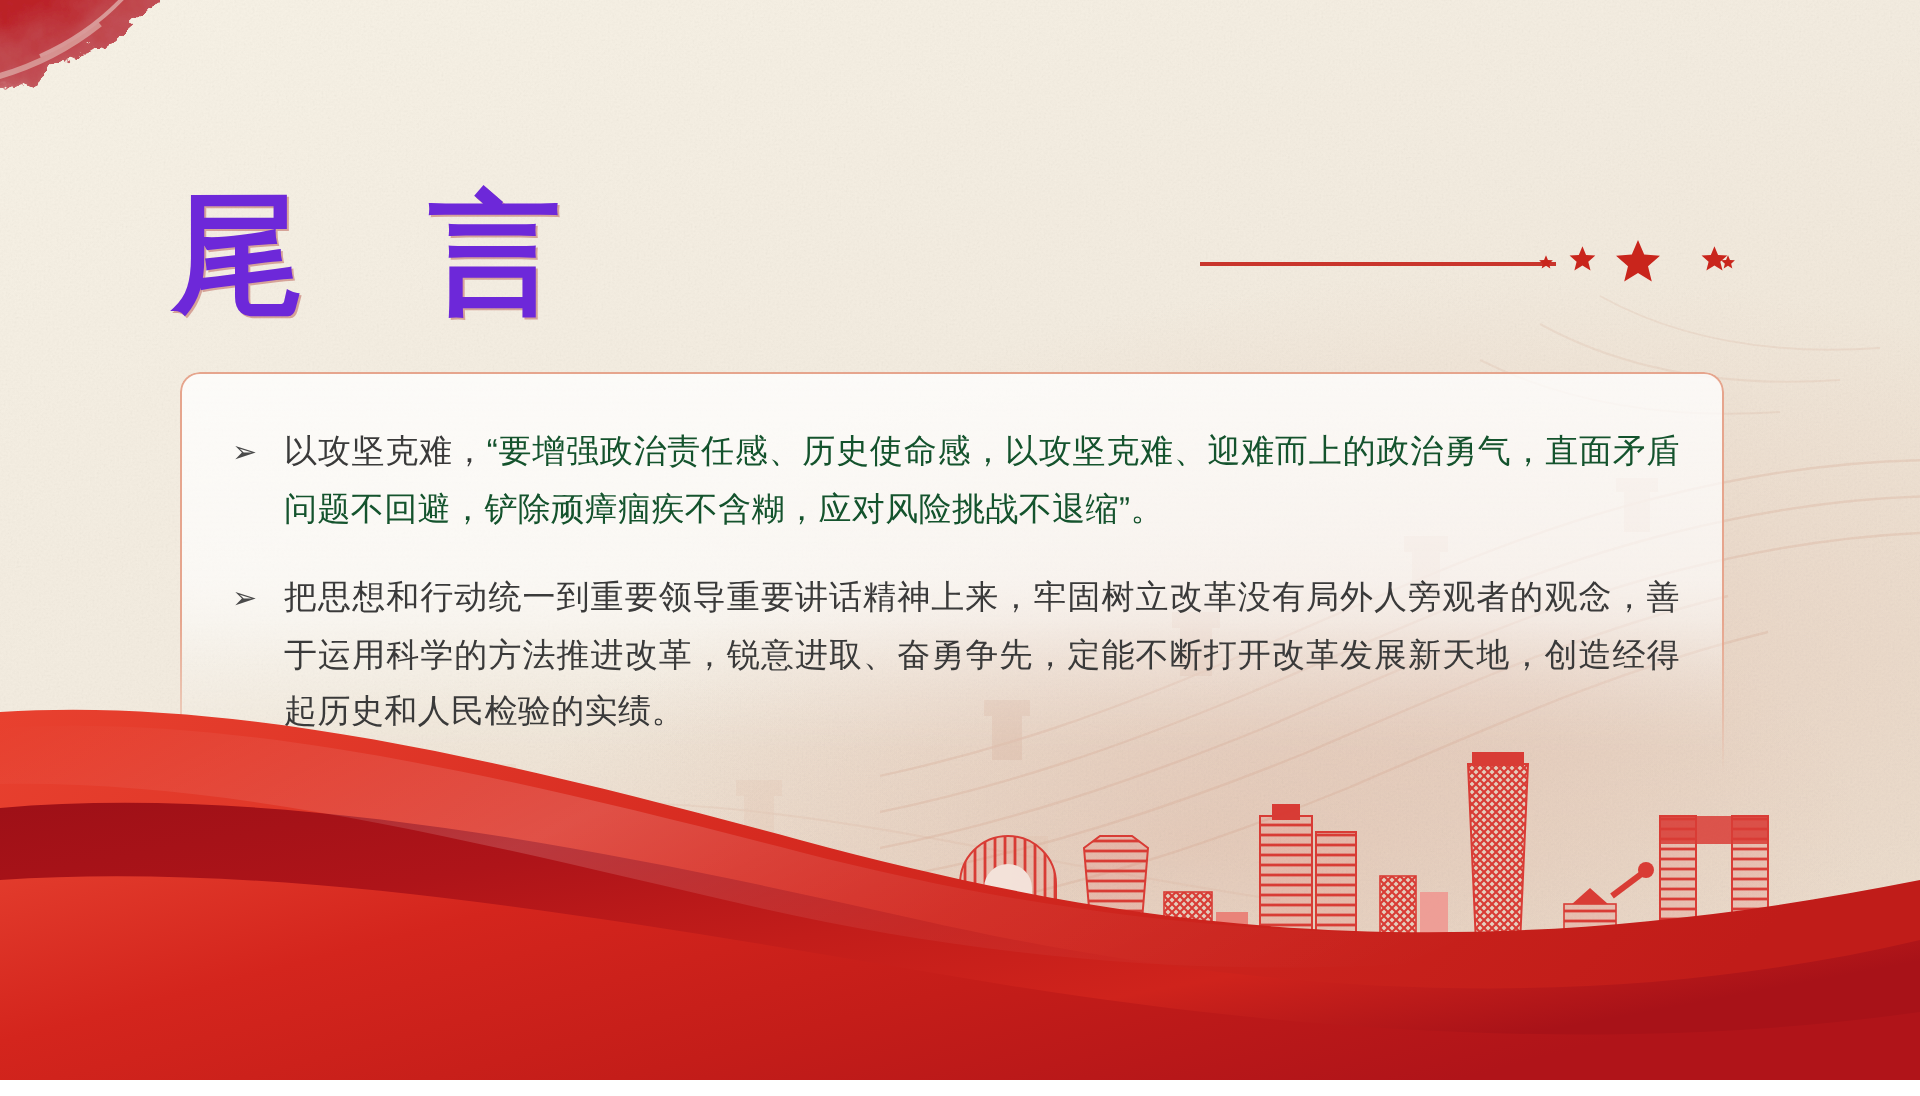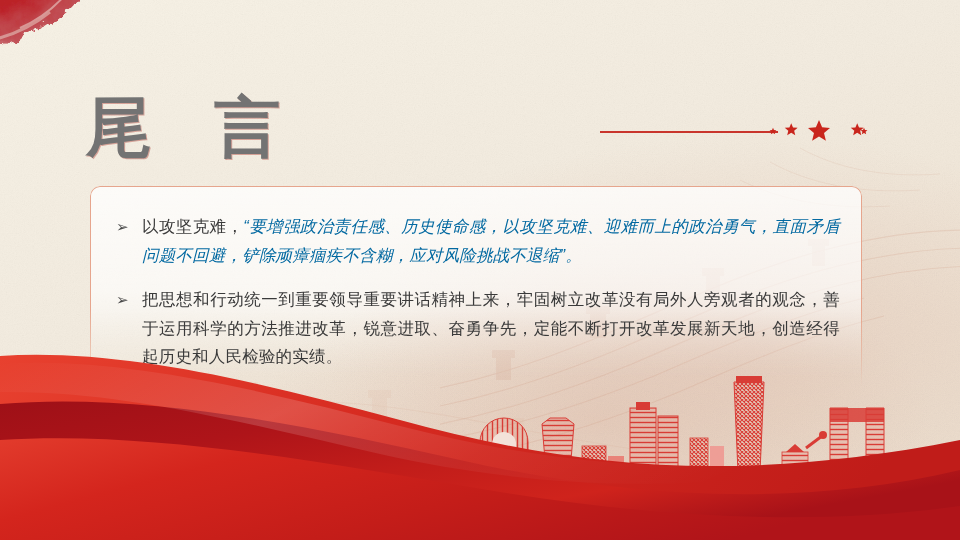--- a/index.html
+++ b/index.html
@@ -38,21 +38,21 @@
 
   
   .ink-blot{
     position:absolute;left:-46px;top:-58px;width:190px;height:150px;
   }
 
   
   .title{
     position:absolute;left:86px;top:88px;
     font-size:66px;line-height:78px;font-weight:700;
-    color:#737373;
+    color:#6d28d9;
     letter-spacing:22px;
     text-shadow:1px 1px 0 rgba(160,25,18,.35);
     white-space:nowrap;
   }
 
   
   .rule{
     position:absolute;left:600px;top:131px;width:178px;height:2px;
     background:#c9352c;
   }
@@ -82,21 +82,21 @@
     line-height:28.5px;
     color:#3a3a3a;
     text-align:justify;
     letter-spacing:.2px;
   }
   .bullet + .bullet{margin-top:16px;}
   .marker{
     position:absolute;left:0;top:1px;
     font-size:15px;color:#4a4a4a;line-height:28px;
   }
-  .em-red{color:#0369a1;font-style:italic;}
+  .em-red{color:#14532d;}
 
   
   .waves{
     position:absolute;left:0;bottom:8px;width:960px;height:220px;
   }
   .skyline{
     position:absolute;left:330px;bottom:58px;width:560px;height:130px;
     opacity:.92;
   }
   .bottom-strip{

